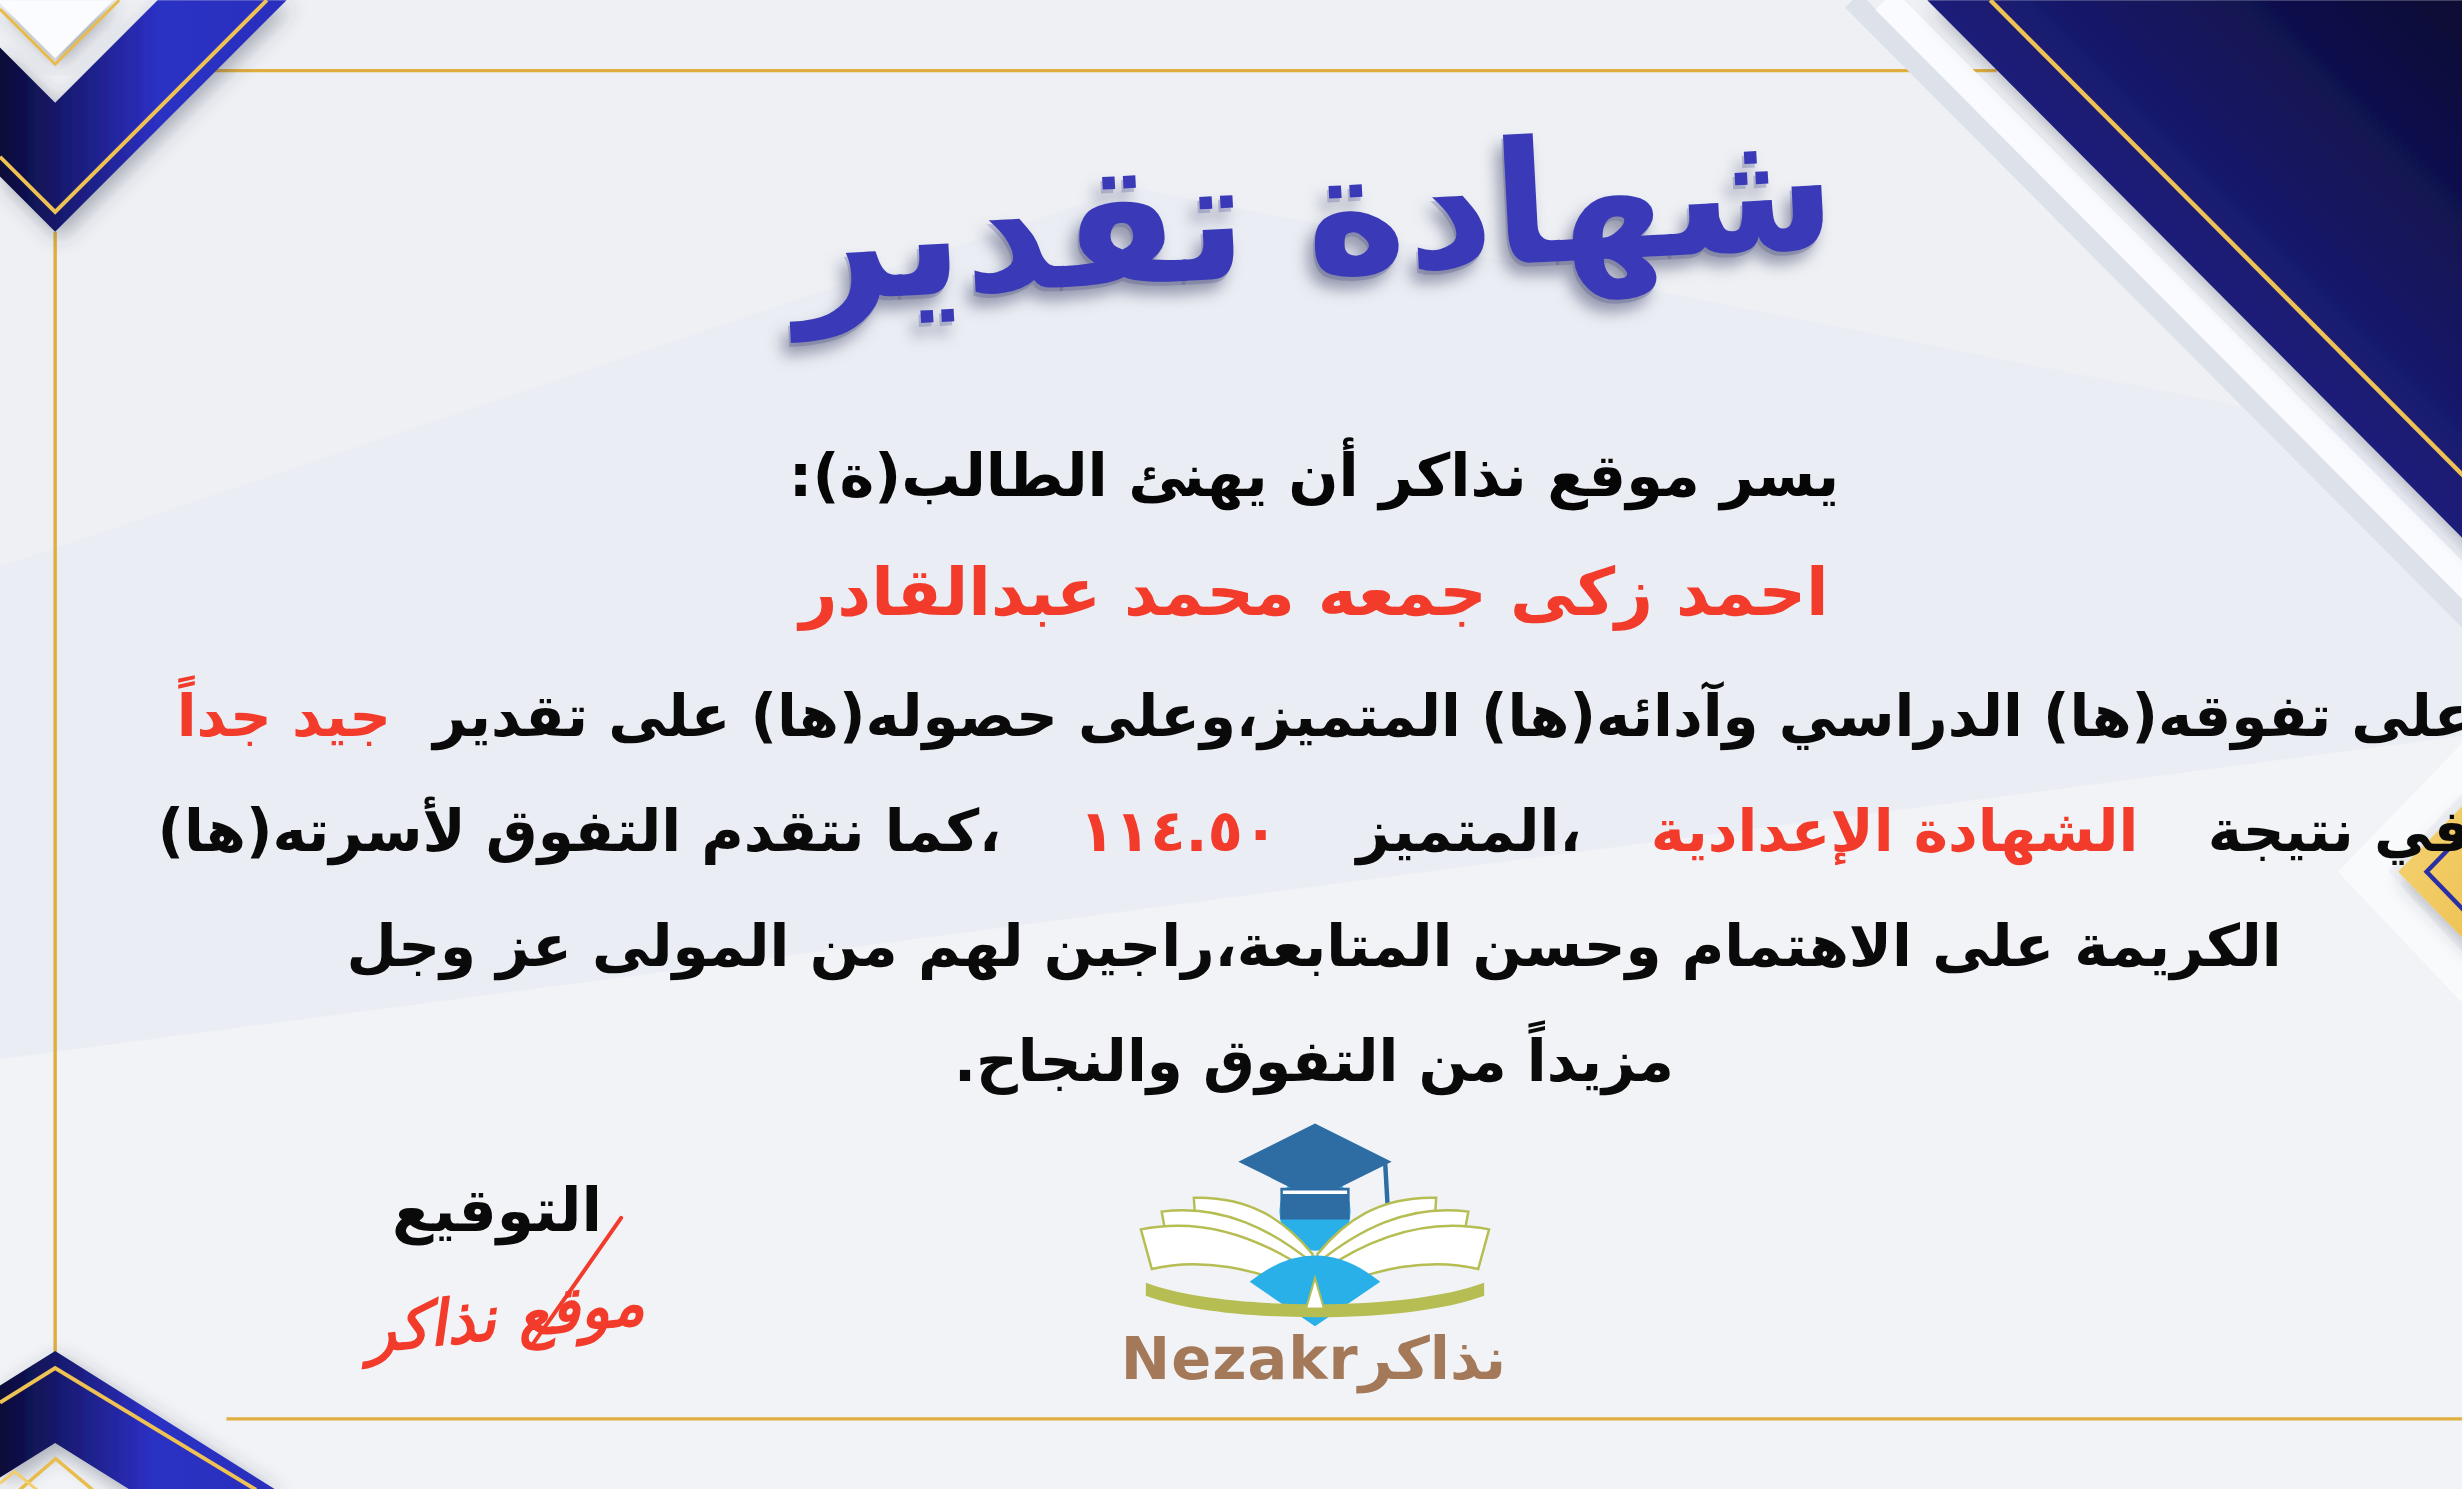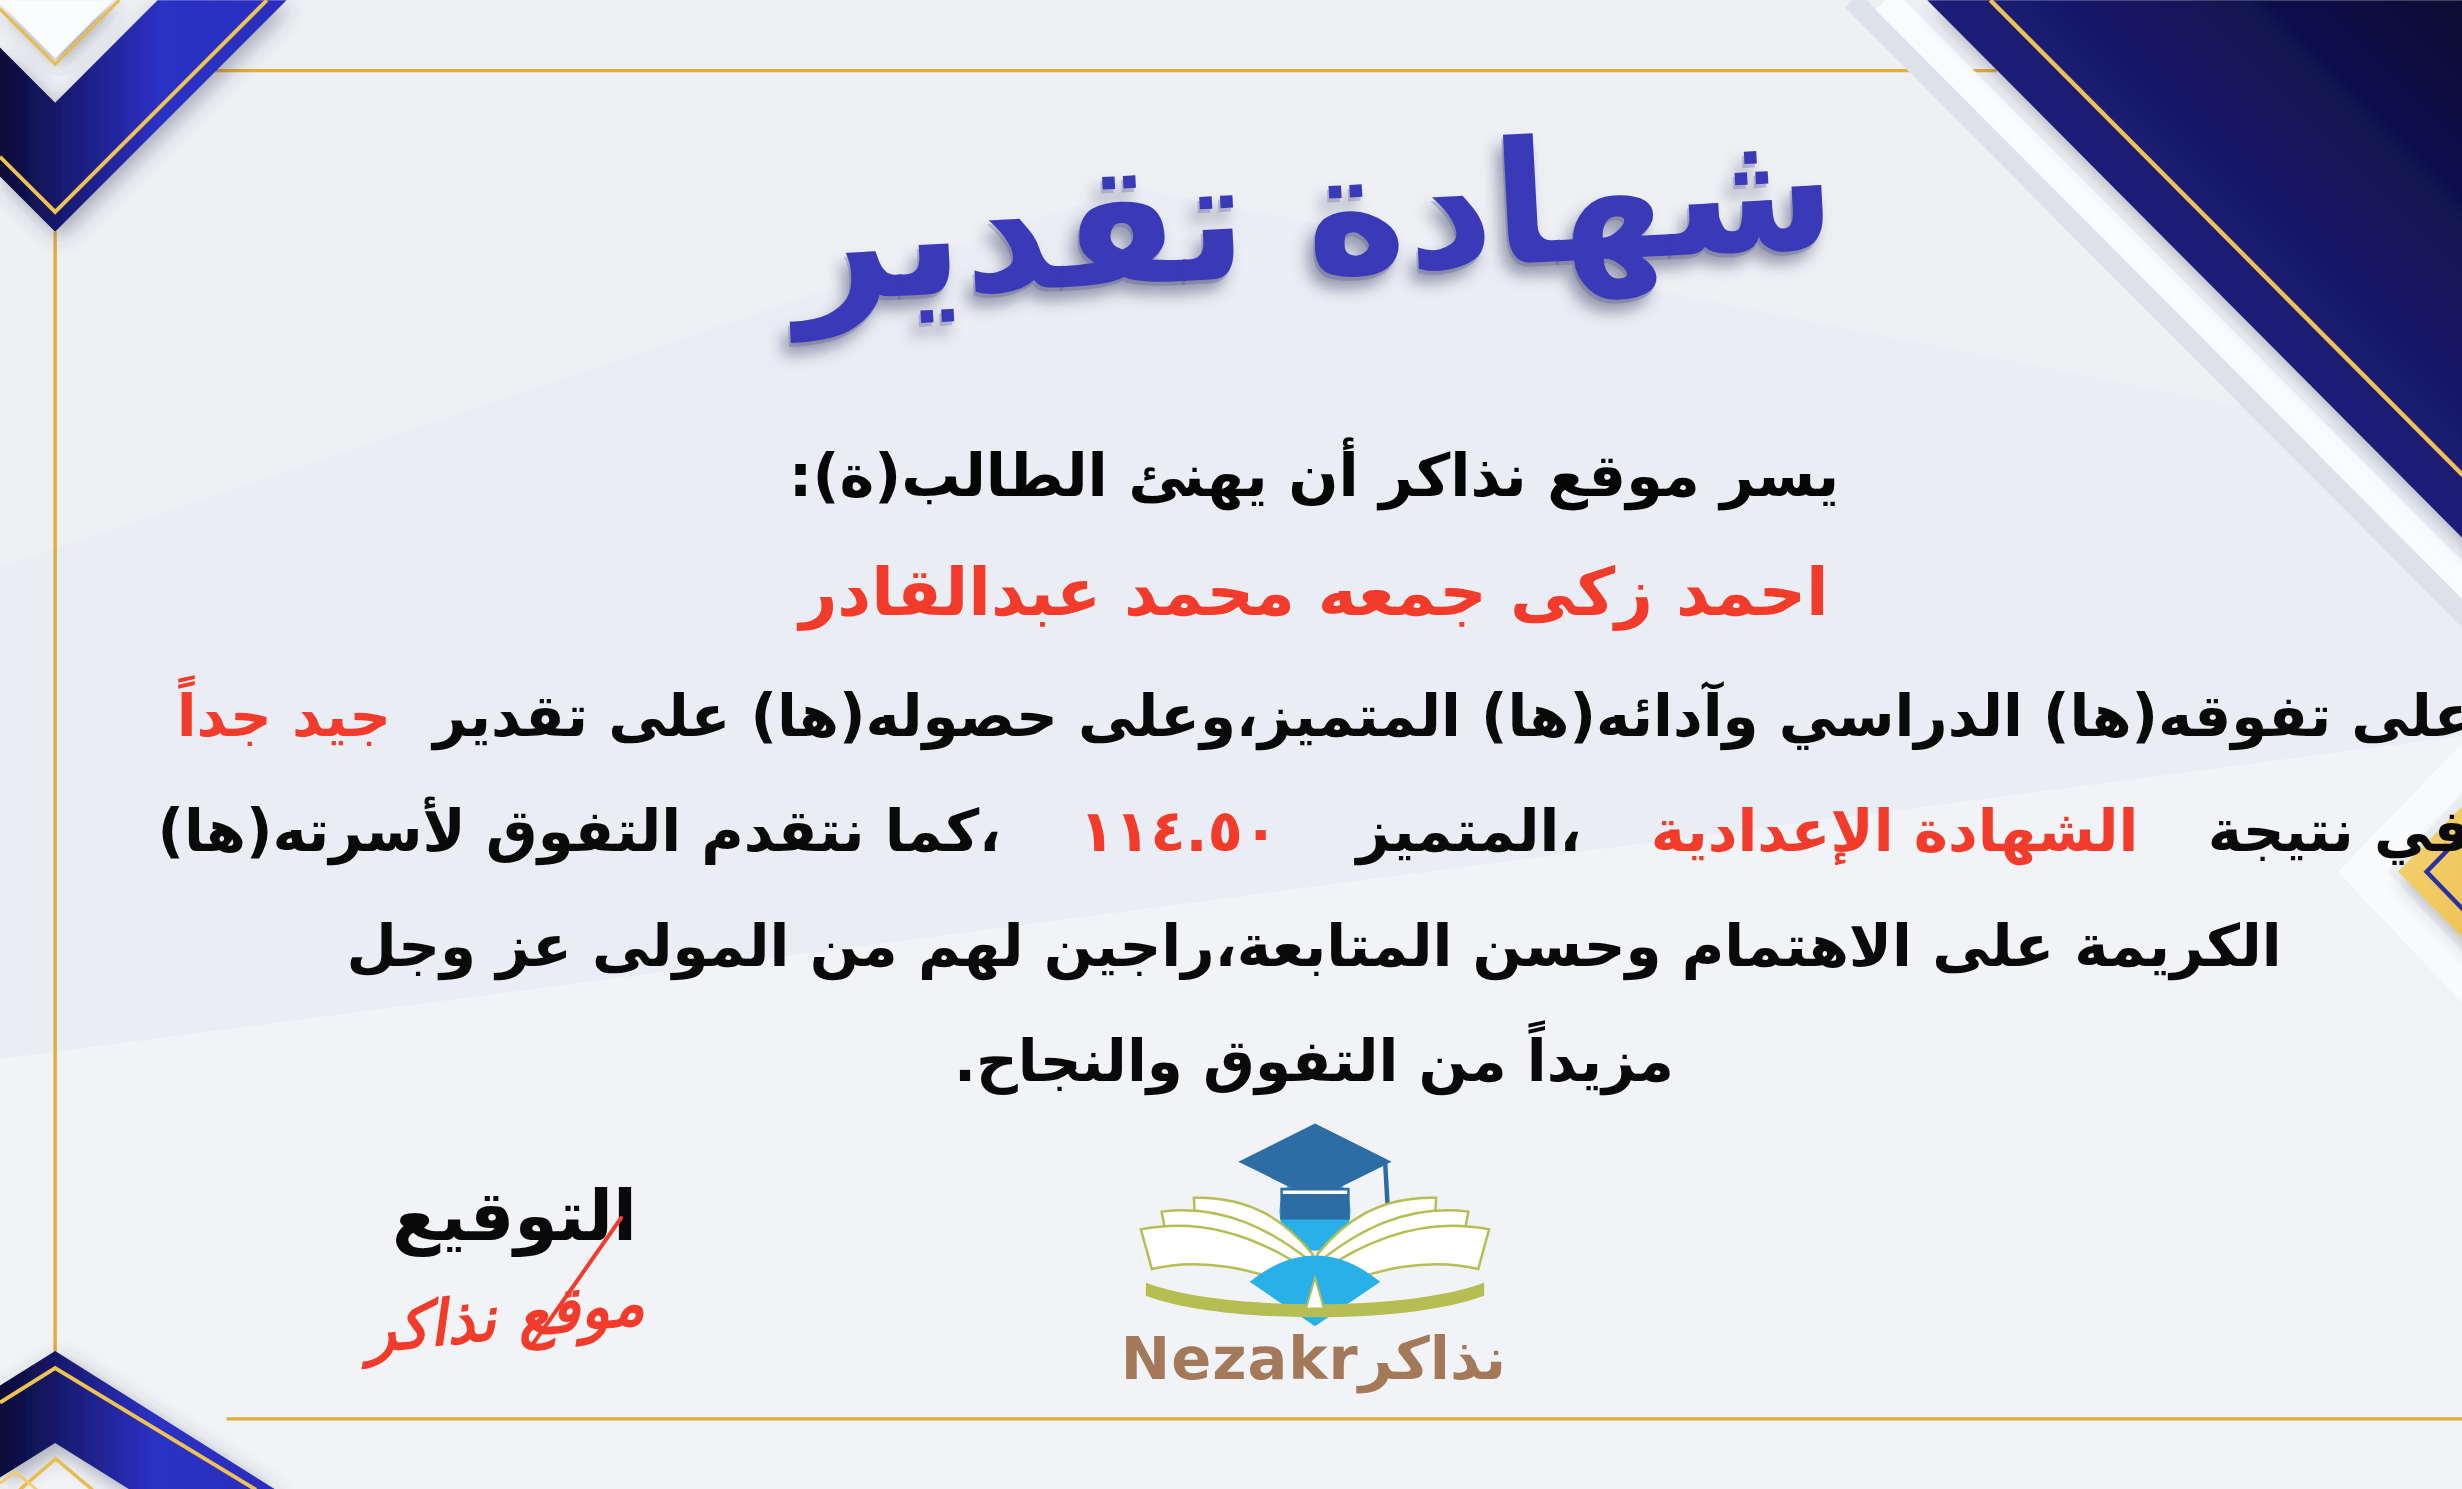--- a/index.html
+++ b/index.html
@@ -42,21 +42,21 @@
     font-weight:bold;
     color:#0a0a0a;
     line-height:115px;
   }
   .red{color:#f23b2a;}
   .blank-wide{margin:18px 49px;}
   .blank-mid{margin:0 58px;}
   .blank-sm{margin:0 22px;}
   .sig-label{
     left:392px;top:1175px;
-    font-size:70px;font-weight:bold;color:#0a0a0a;
+    font-size:60px;font-weight:bold;color:#0a0a0a;
   }
   .sig-script{
     left:347px;top:1280px;width:315px;text-align:center;
     font-size:62px;font-style:italic;font-weight:bold;color:#f23b2a;
     transform:rotate(-6deg);
   }
   .sig-flourish{
     position:absolute;z-index:5;
     left:575px;top:1202px;width:3.9px;height:158px;
     background:#f23b2a;border-radius:3px;

